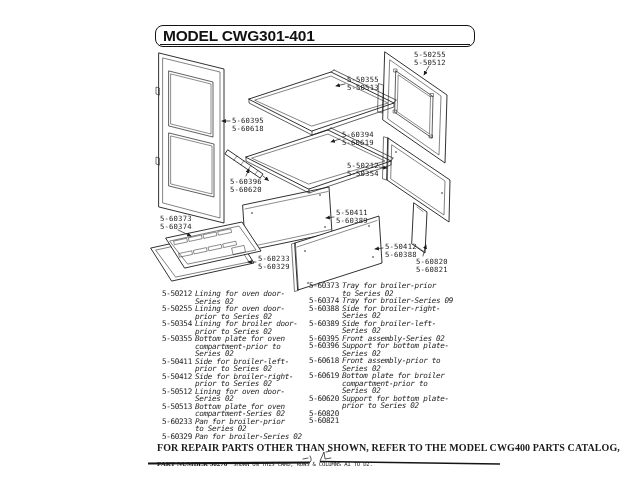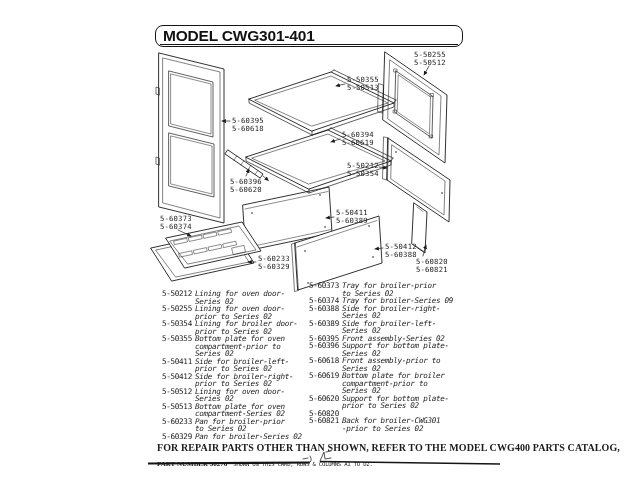--- a/index.html
+++ b/index.html
@@ -1,19 +1,19 @@
 <!DOCTYPE html>
 <html><head>
 <meta charset="utf-8">
 <style>
   html,body{margin:0;padding:0;background:#ffffff;}
   .page{position:relative;width:640px;height:480px;background:#ffffff;color:#1b1b1b;
         font-family:"DejaVu Sans Mono",monospace;overflow:hidden;}
   .title-box{position:absolute;left:155px;top:25px;width:306px;height:20px;
-             border:1.9px solid #141414;border-radius:8px;}
+             border:1.9px solid #141414;border-radius:8px;padding-left:12px;}
   .title-underline{position:absolute;left:4px;right:4px;bottom:1px;border-top:1.7px solid #141414;}
   .title-text{position:absolute;left:7px;top:1px;font-family:"Liberation Sans",sans-serif;
               font-weight:bold;font-size:15.5px;letter-spacing:-0.2px;white-space:nowrap;color:#111;}
   svg.diagram{position:absolute;left:140px;top:45px;width:360px;height:250px;}
   .part-label{font-family:"DejaVu Sans Mono",monospace;font-size:7.2px;letter-spacing:0.2px;fill:#1b1b1b;}
   .parts-col{position:absolute;font-size:7.6px;line-height:7.5px;letter-spacing:-0.3px;}
   .entry{display:flex;}
   .pnum{width:33px;flex:none;}
   .pdesc{flex:none;width:118px;font-style:italic;}
   .col-left{left:162px;top:290px;}
@@ -238,21 +238,20 @@
       </div>
       <div class="entry">
         <span class="pnum">5-60620</span>
         <span class="pdesc">Support for bottom plate-<br>prior to Series 02</span>
       </div>
       <div class="entry">
         <span class="pnum">5-60820</span>
       </div>
       <div class="entry">
         <span class="pnum">5-60821</span>
-        <span class="pdesc">Back for broiler-CWG301<br>-prior to Series 02</span>
       </div>
     </div>
 
   <div class="footer-line1">FOR REPAIR PARTS OTHER THAN SHOWN, REFER TO THE MODEL CWG400 PARTS CATALOG,</div>
   <div class="footer-line2">
     <span class="b">PART NUMBER 56276</span><span class="m">SHOWN ON THIS CARD, ROWS &amp; COLUMNS A1 TO D2.</span>
   </div>
 
   <svg class="bottomrule" viewBox="0 0 640 480">
     <line x1="148" y1="463.5" x2="310" y2="462.5" stroke="#141414" stroke-width="2.2"></line>

